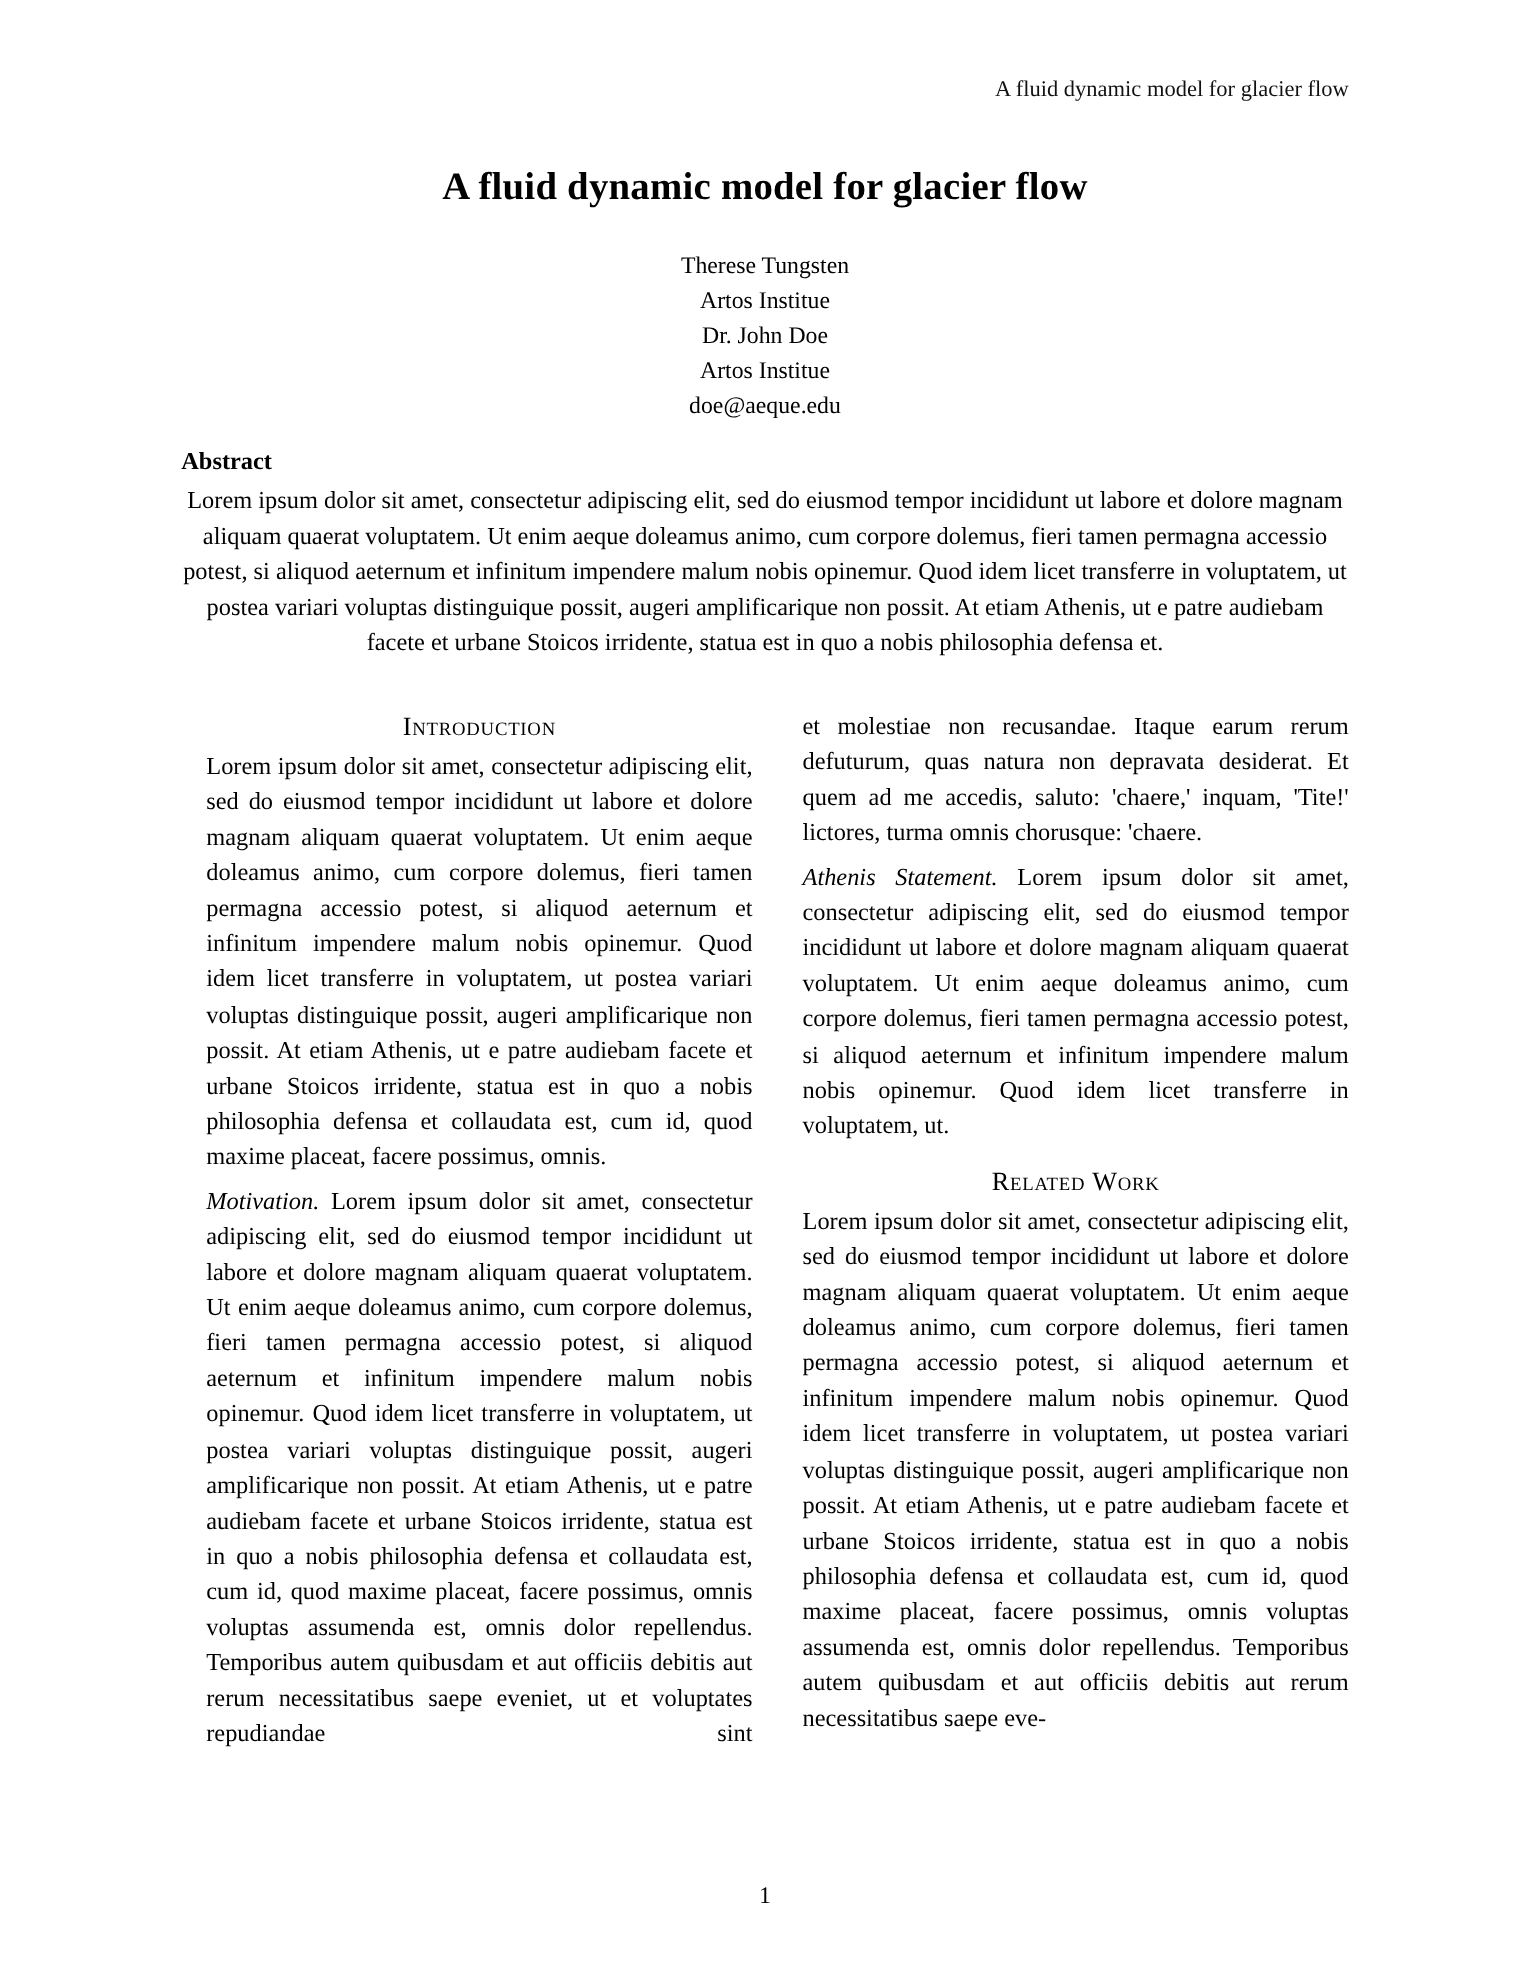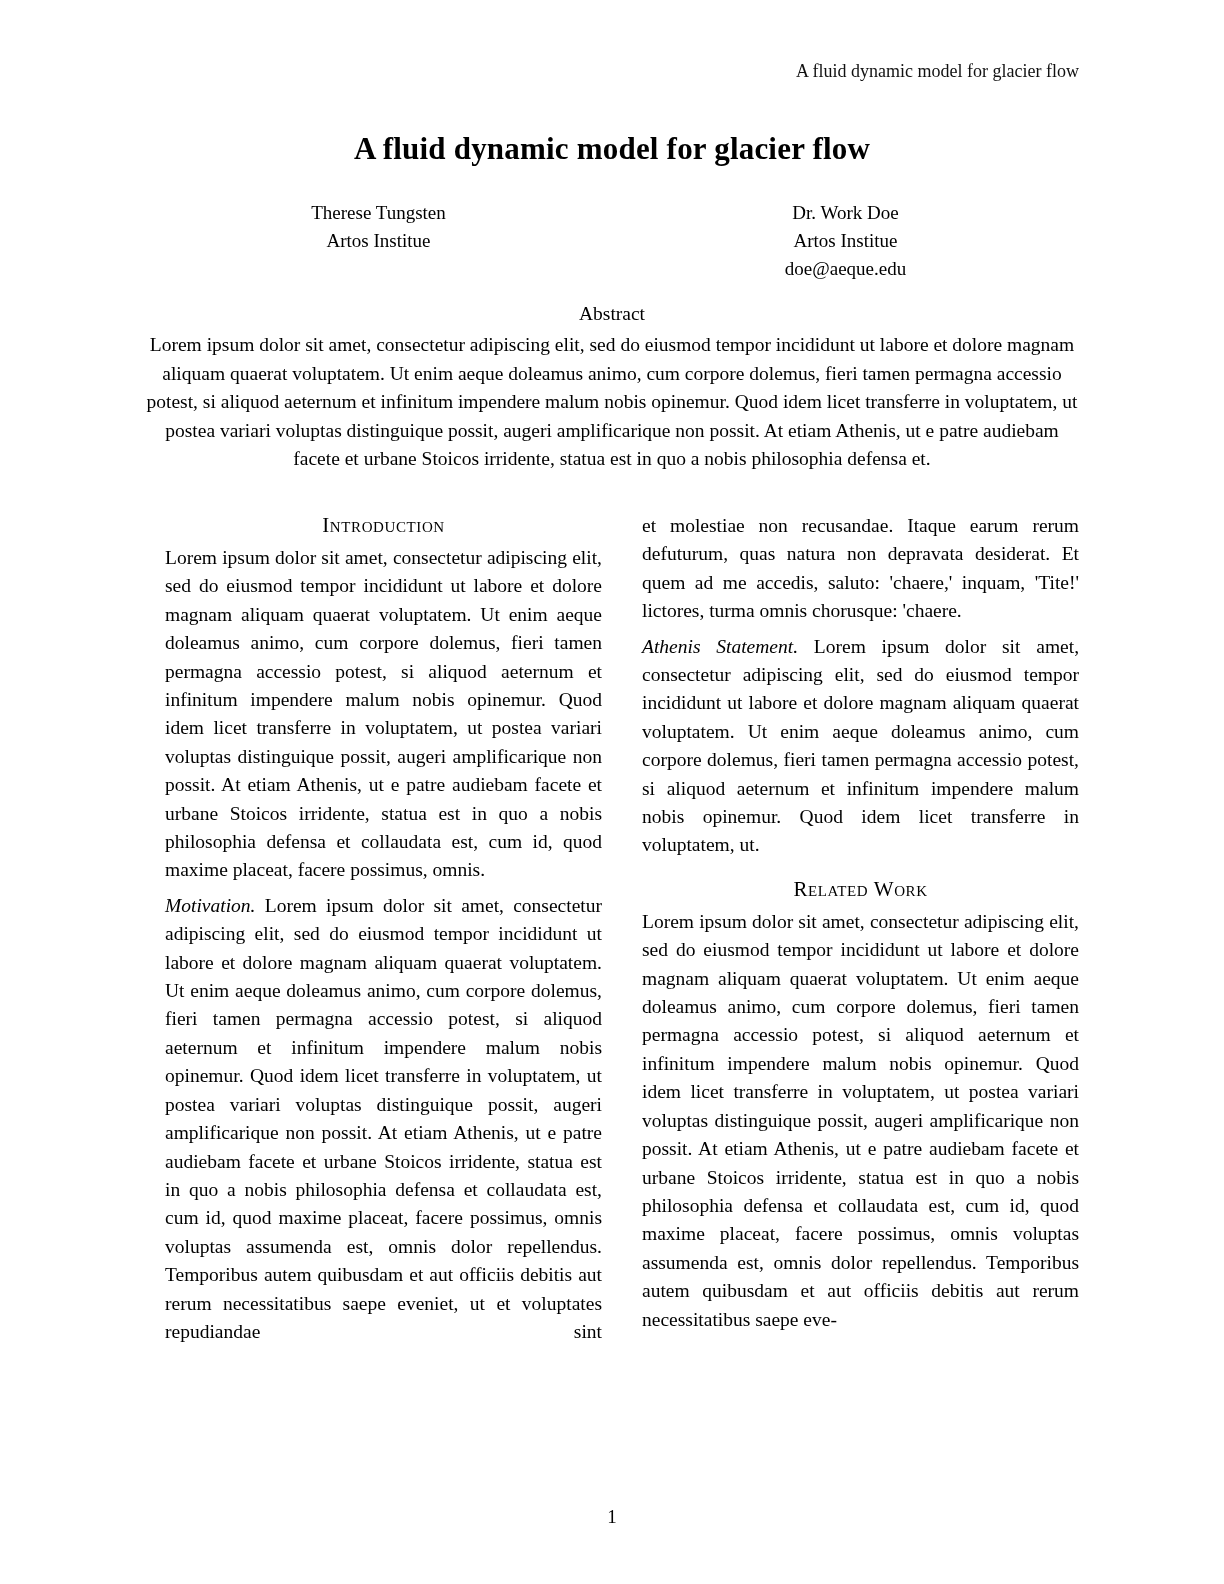--- a/index.html
+++ b/index.html
@@ -31,33 +31,34 @@
     padding-top: 129px;
     text-align: center;
     font-size: 31px;
     line-height: 39px;
     font-weight: bold;
     letter-spacing: 0.2px;
   }
   .authors {
     display: flex;
     margin-top: 31px;
+    flex-direction: column;
   }
   .author {
     flex: 1 1 50%;
     text-align: center;
     font-size: 19px;
     line-height: 28px;
   }
   .abstract-heading {
     margin: 18px 0 0 0;
-    text-align: center;
+    text-align: left;
     font-size: 19.5px;
     line-height: 26px;
-    font-weight: normal;
+    font-weight: bold;
   }
   .abstract-text {
     margin: 4px 0 0 0;
     text-align: center;
     font-size: 19.5px;
     line-height: 28.6px;
   }
   .columns {
     display: flex;
     gap: 40px;
@@ -116,21 +117,21 @@
   <div class="running-head">A fluid dynamic model for glacier flow</div>
 
   <h1 class="title">A fluid dynamic model for glacier flow</h1>
 
   <div class="authors">
     <div class="author">
       <div>Therese Tungsten</div>
       <div>Artos Institue</div>
     </div>
     <div class="author">
-      <div>Dr. Work Doe</div>
+      <div>Dr. John Doe</div>
       <div>Artos Institue</div>
       <div>doe@aeque.edu</div>
     </div>
   </div>
 
   <div>
     <h2 class="abstract-heading">Abstract</h2>
     <p class="abstract-text">Lorem ipsum dolor sit amet, consectetur adipiscing elit, sed do eiusmod tempor incididunt ut labore et dolore magnam aliquam quaerat voluptatem. Ut enim aeque doleamus animo, cum corpore dolemus, fieri tamen permagna accessio potest, si aliquod aeternum et infinitum impendere malum nobis opinemur. Quod idem licet transferre in voluptatem, ut postea variari voluptas distinguique possit, augeri amplificarique non possit. At etiam Athenis, ut e patre audiebam facete et urbane Stoicos irridente, statua est in quo a nobis philosophia defensa et.</p>
   </div>
 

